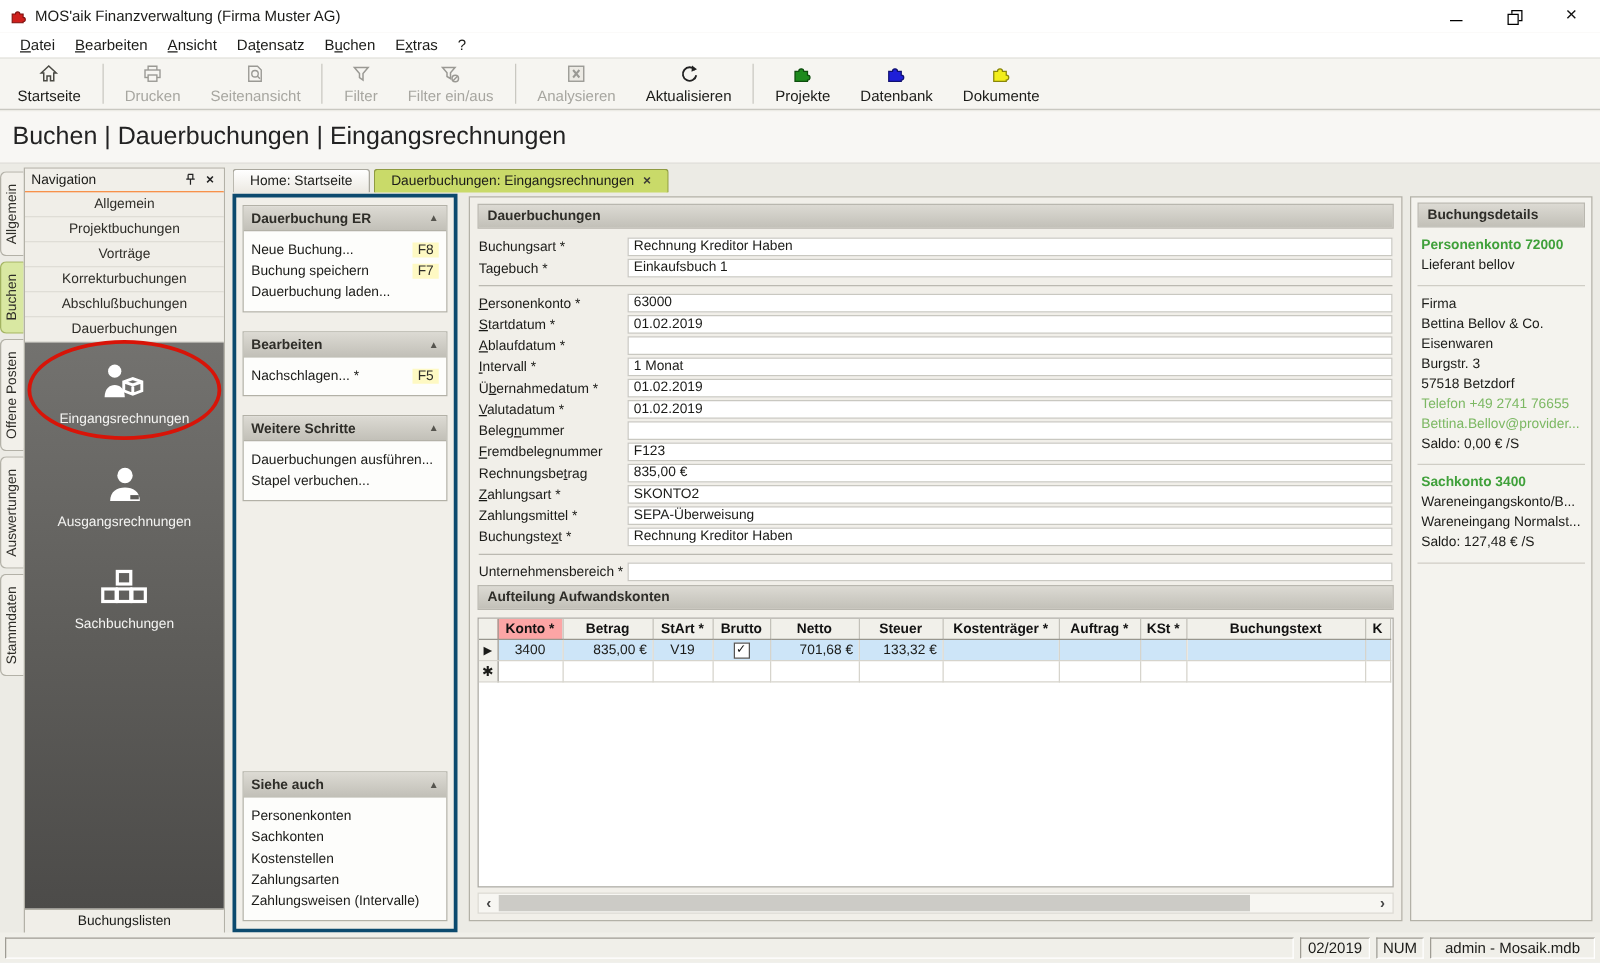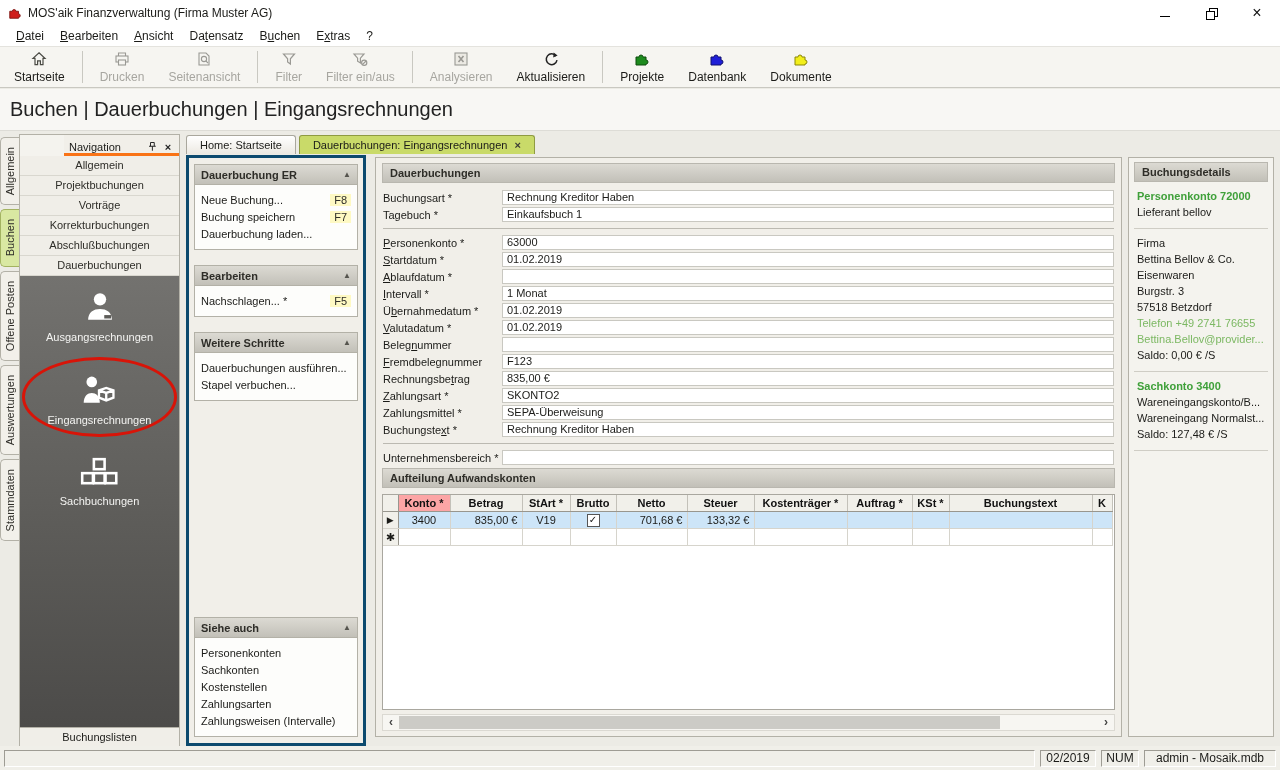--- a/index.html
+++ b/index.html
@@ -30,21 +30,21 @@
   .tb-icon{height:17px;display:flex;align-items:flex-end;}
   
   .breadcrumb{position:absolute;left:0;top:89px;width:1280px;height:42px;background:#f8f7f4;border-bottom:1px solid #dddcd6;font-size:20px;color:#222;padding:9px 0 0 10px;box-sizing:border-box;}
   
   .side-tabs{position:absolute;left:0;top:137px;width:19px;display:flex;flex-direction:column;gap:4px;}
   .side-tab{border:1px solid #b3b1a7;border-right:none;border-radius:5px 0 0 5px;background:#f2f0ea;display:flex;align-items:center;justify-content:center;padding:9px 1px;}
   .side-tab.active{background:#d9e8a2;border-color:#a3b361;}
   .side-tab span{writing-mode:vertical-rl;transform:rotate(180deg);font-size:11px;color:#2e2d28;}
   
   .nav-panel{position:absolute;left:19px;top:134px;width:161px;height:614px;background:#f4f3ee;border:1px solid #b3b1a7;box-sizing:border-box;display:flex;flex-direction:column;}
-  .nav-header{height:18px;display:flex;align-items:flex-end;padding:0 3px 0 5px;border-bottom:3px solid #f97316;background:#f1efe9;margin-left:44px;}
+  .nav-header{height:18px;display:flex;align-items:center;padding:0 3px 0 5px;border-bottom:1px solid #f97316;background:#f1efe9;}
   .nav-header .nav-title{flex:1;}
   .nav-header .hicon{width:16px;display:flex;justify-content:center;color:#222;font-weight:bold;}
   .nav-btn{height:19px;line-height:19px;text-align:center;background:#f0eee8;border-bottom:1px solid #d9d7cf;color:#2e2d28;}
   .nav-dark{flex:1;background:linear-gradient(180deg,#73726f 0%,#5d5c59 55%,#4c4b49 100%);display:flex;flex-direction:column;align-items:center;padding-top:14px;gap:30px;}
   .nav-dark-item{position:relative;display:flex;flex-direction:column;align-items:center;gap:7px;color:#f4f4f2;}
   .red-ellipse{position:absolute;left:-26px;right:-26px;top:-16px;bottom:-11px;border:3px solid #d81408;border-radius:50%;}
   .nav-bottom{height:19px;line-height:19px;text-align:center;background:#f0eee8;border-top:1px solid #b3b1a7;}
   
   .tabstrip{position:absolute;left:186px;top:133px;height:21px;display:flex;align-items:flex-end;gap:3px;}
   .tab{height:18px;padding:0 13px;display:flex;align-items:center;background:linear-gradient(#ffffff,#ece9e2);border:1px solid #a9a79d;border-bottom:none;border-radius:3px 3px 0 0;}
@@ -265,39 +265,39 @@
     <div id="nav-buttons">
         <div class="nav-btn">Allgemein</div>
         <div class="nav-btn">Projektbuchungen</div>
         <div class="nav-btn">Vorträge</div>
         <div class="nav-btn">Korrekturbuchungen</div>
         <div class="nav-btn">Abschlußbuchungen</div>
         <div class="nav-btn">Dauerbuchungen</div>
       </div>
     <div class="nav-dark" id="nav-dark">
         <div class="nav-dark-item">
-          <span>
-            <svg viewBox="0 0 16 16" width="40" height="34">
-              <circle cx="8" cy="4.4" r="2.9" fill="#fff"></circle>
-              <path d="M2.4 14 C2.4 10.4 5 8.9 8 8.9 C11 8.9 13.6 10.4 13.6 14 Z" fill="#fff"></path>
-              <rect x="10" y="11.8" width="3.2" height="1.6" fill="#5d5c59"></rect>
-            </svg>
-          </span>
-          <span>Ausgangsrechnungen</span>
-        </div>
-        <div class="nav-dark-item">
           <div class="red-ellipse" style="border-color: rgb(216, 20, 8);"></div>
           <span>
             <svg viewBox="0 0 18 16" width="42" height="34">
               <circle cx="5.6" cy="4.2" r="2.5" fill="#fff"></circle>
               <path d="M1.8 14 C1.8 10.8 3.7 9.4 5.6 9.4 C7.5 9.4 9.4 10.8 9.4 14 Z" fill="#fff"></path>
               <path d="M9 8.2 L12.4 7 L15.8 8.2 L15.8 11.6 L12.4 12.9 L9 11.6 Z M9 8.2 L12.4 9.4 L15.8 8.2 M12.4 9.4 V12.9" fill="none" stroke="#fff" stroke-width="1.1"></path>
             </svg>
           </span>
           <span>Eingangsrechnungen</span>
+        </div>
+        <div class="nav-dark-item">
+          <span>
+            <svg viewBox="0 0 16 16" width="40" height="34">
+              <circle cx="8" cy="4.4" r="2.9" fill="#fff"></circle>
+              <path d="M2.4 14 C2.4 10.4 5 8.9 8 8.9 C11 8.9 13.6 10.4 13.6 14 Z" fill="#fff"></path>
+              <rect x="10" y="11.8" width="3.2" height="1.6" fill="#5d5c59"></rect>
+            </svg>
+          </span>
+          <span>Ausgangsrechnungen</span>
         </div>
         <div class="nav-dark-item">
           <span>
             <svg viewBox="0 0 18 13" width="42" height="32" fill="none" stroke="#fff" stroke-width="1.1">
               <rect x="6.8" y="1" width="4.6" height="4.3"></rect>
               <rect x="1.8" y="7" width="4.6" height="4.3"></rect>
               <rect x="6.8" y="7" width="4.6" height="4.3"></rect>
               <rect x="11.8" y="7" width="4.6" height="4.3"></rect>
             </svg>
           </span>

